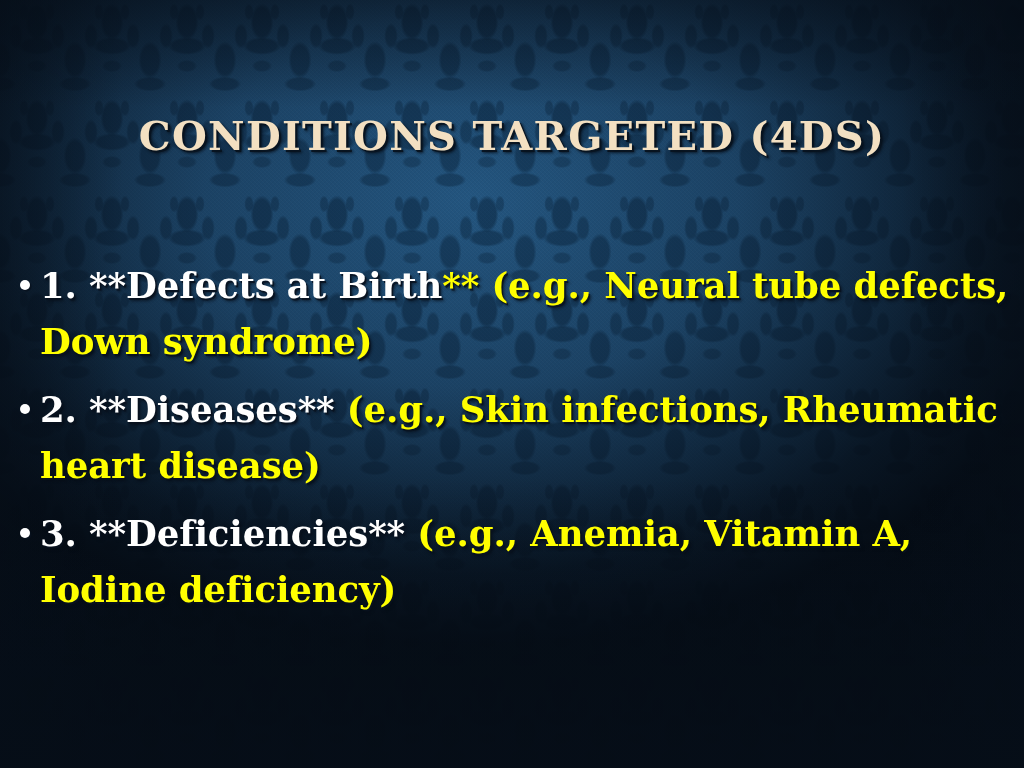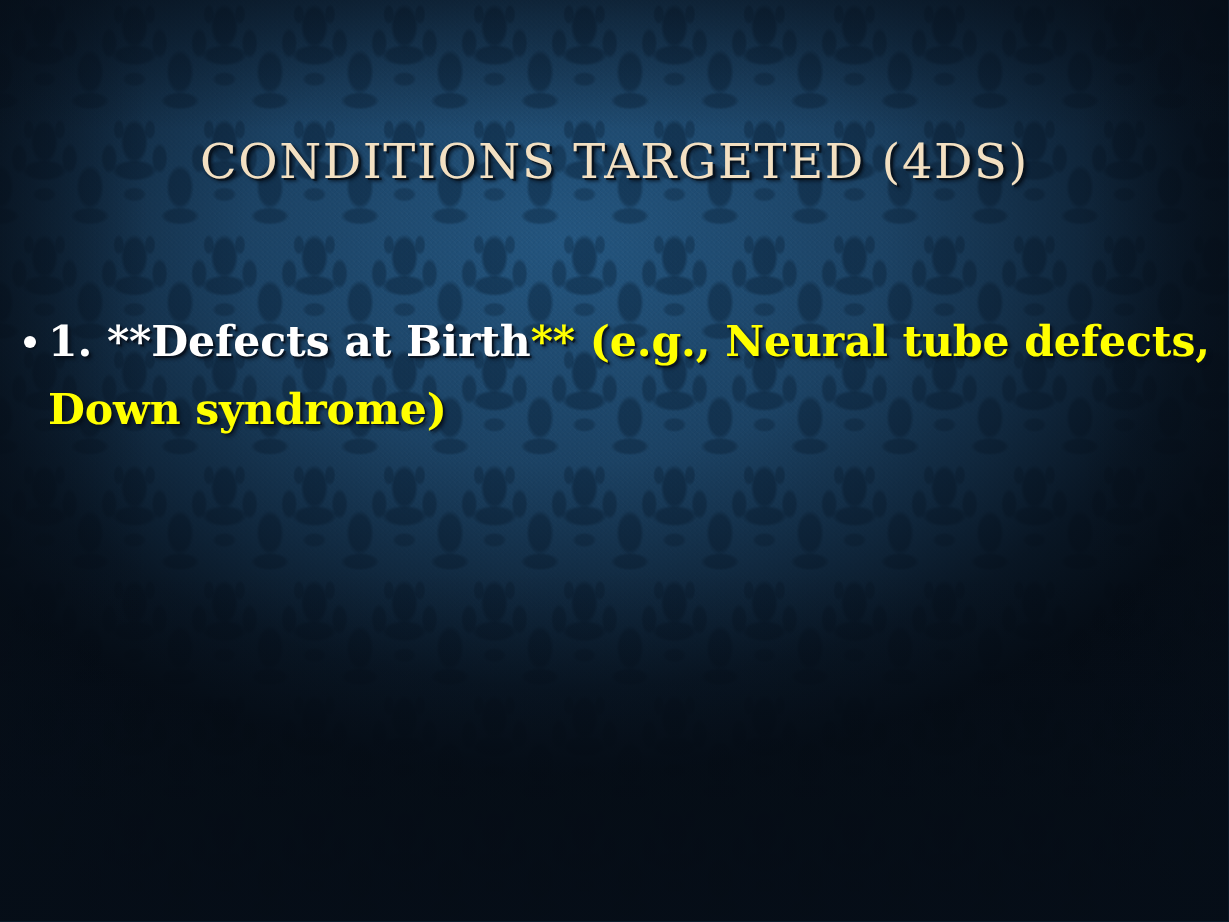--- a/index.html
+++ b/index.html
@@ -72,21 +72,21 @@
 
   
   #title {
     position: absolute;
     top: 112px;
     left: 0;
     width: 1024px;
     text-align: center;
     color: #f3e0c2;
     font-size: 40px;
-    font-weight: normal;
+    font-weight: bold;
     letter-spacing: 1.3px;
     font-variant: small-caps;
     text-transform: uppercase;
     text-shadow:
       2px 2px 0 rgba(8,18,30,.92),
       3px 3px 3px rgba(5,12,22,.80);
     white-space: nowrap;
   }
 
   
@@ -134,18 +134,26 @@
 
     <div id="title">CONDITIONS TARGETED (4DS)</div>
 
     <div id="bullets">
 
       <div class="bullet-row">
         <span class="bullet-dot"></span>
         <span class="seg-white">1. **Defects at Birth</span><span class="seg-yellow">** (e.g., Neural tube defects, Down syndrome)</span>
       </div>
 
+      <div class="bullet-row">
+        <span class="bullet-dot"></span>
+        <span class="seg-white">2. **Diseases** </span><span class="seg-yellow">(e.g., Skin infections, Rheumatic heart disease)</span>
+      </div>
 
+      <div class="bullet-row">
+        <span class="bullet-dot"></span>
+        <span class="seg-white">3. **Deficiencies** </span><span class="seg-yellow">(e.g., Anemia, Vitamin A, Iodine deficiency)</span>
+      </div>
 
 
     </div>
   </div>
 </div>
 
 </body></html>

